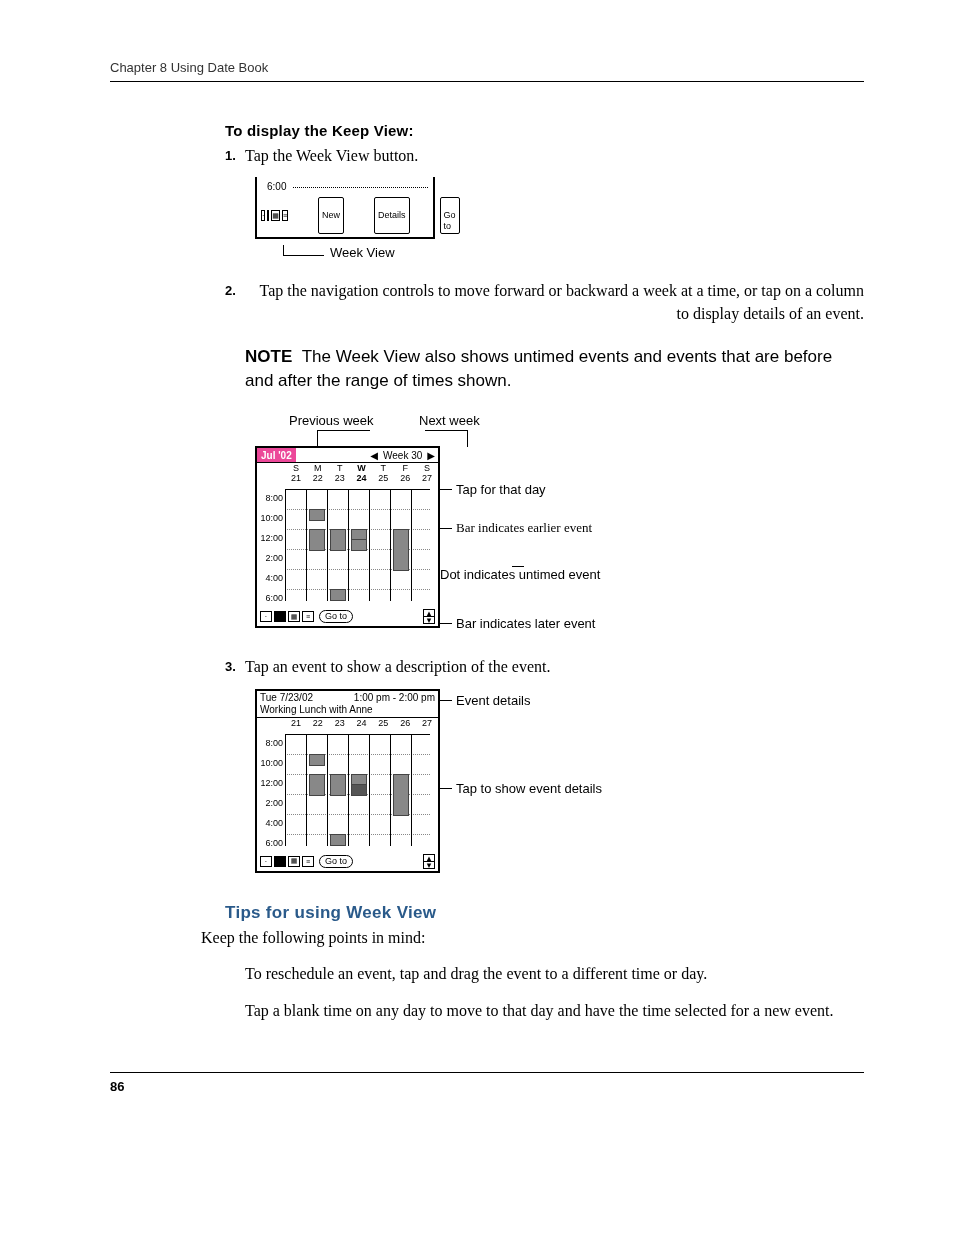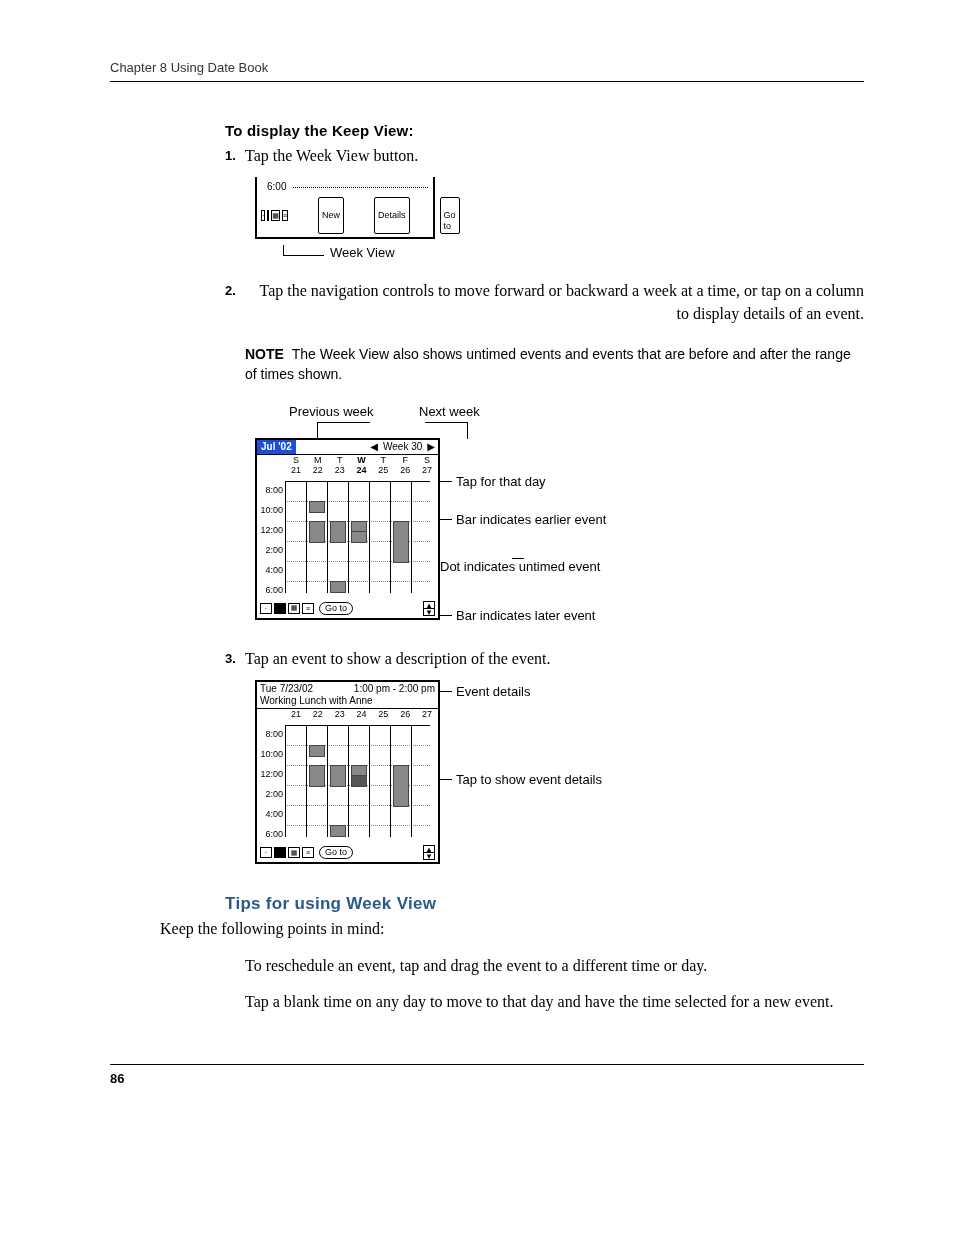--- a/index.html
+++ b/index.html
@@ -48,40 +48,40 @@
     text-align: right;
   }
   .indent-block {
     margin-left: 135px;
     margin-top: 10px;
     margin-bottom: 20px;
   }
   .note-block {
     margin-left: 135px;
     font-family: Arial, Helvetica, sans-serif;
-    font-size: 14px;
+    font-size: 17px;
     line-height: 1.4;
     margin-top: 20px;
     margin-bottom: 20px;
   }
   .note-label {
     font-weight: bold;
   }
   .subheading {
     font-family: Arial, Helvetica, sans-serif;
     font-weight: bold;
     font-size: 17px;
     color: #2a5a8a;
     margin-left: 115px;
     margin-top: 30px;
     margin-bottom: 4px;
     letter-spacing: 0.3px;
   }
   .body-p {
-    margin-left: 50px;
+    margin-left: 91px;
     font-family: Georgia, 'Times New Roman', serif;
     font-size: 16px;
     line-height: 1.4;
     margin-bottom: 14px;
   }
   .body-p.indent {
     margin-left: 135px;
   }
   
   .fig1 {
@@ -160,21 +160,21 @@
     box-sizing: border-box;
     background: #fff;
   }
   .device .topbar {
     display: flex;
     align-items: center;
     border-bottom: 1px solid #000;
     height: 14px;
   }
   .device .topbar .month {
-    background: #1d4ed8;
+    background: #ec4899;
     color: #fff;
     font-weight: bold;
     font-size: 10px;
     padding: 1px 4px;
     height: 100%;
     box-sizing: border-box;
     display: flex;
     align-items: center;
   }
   .device .topbar .spacer { flex: 1; }
@@ -476,21 +476,21 @@
             <div>▴</div>
             <div class="divider">▾</div>
           </span>
       </div>
     </div>
     <div class="callouts" style="height:190px;">
       <div class="callout" style="top:36px;">
           <span class="line"></span>
           <span>Tap for that day</span>
         </div>
-      <div class="callout" style="top:74px;">
+      <div class="callout" style="top:74px;font-family:Liberation Serif, serif;">
           <span class="line"></span>
           <span>Bar indicates earlier event</span>
         </div>
       <div class="callout" style="top:120px;flex-direction:column;">
           <span class="line"></span>
           <span>Dot indicates untimed event</span>
         </div>
       <div class="callout" style="top:170px;">
           <span class="line"></span>
           <span>Bar indicates later event</span>

